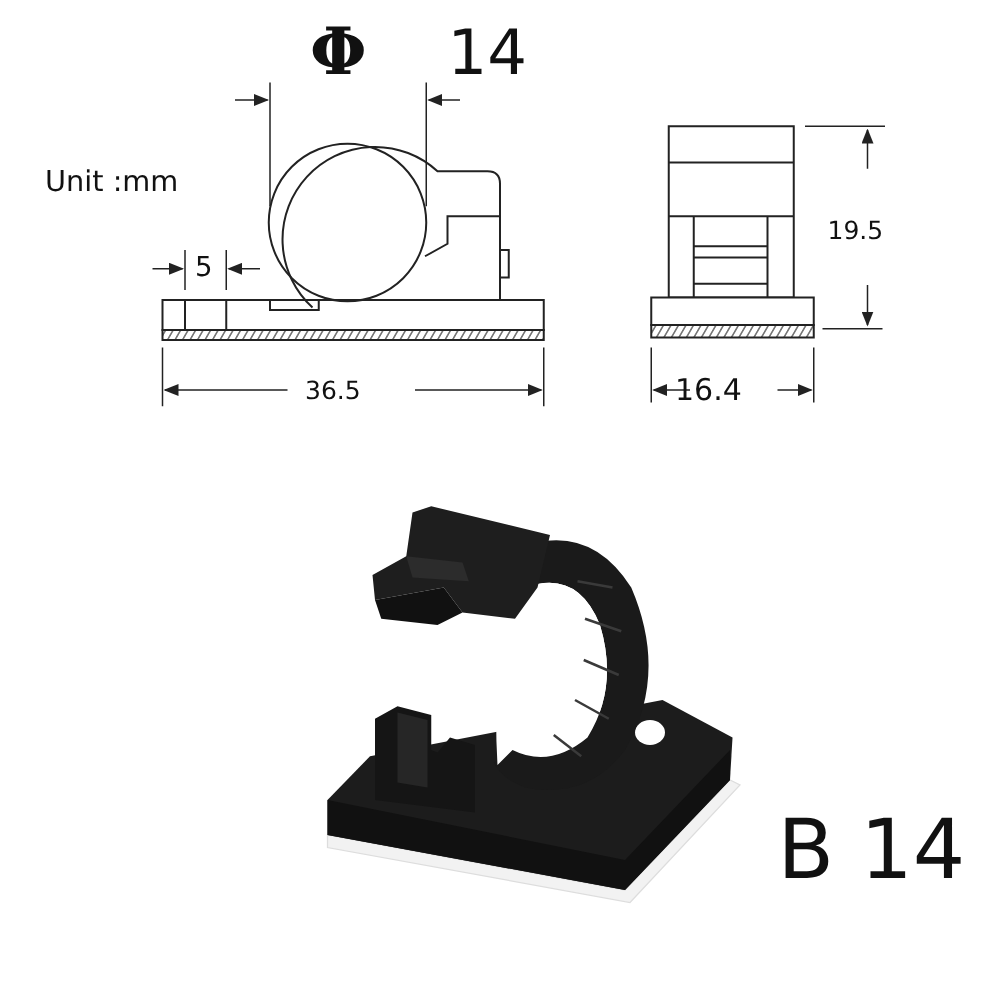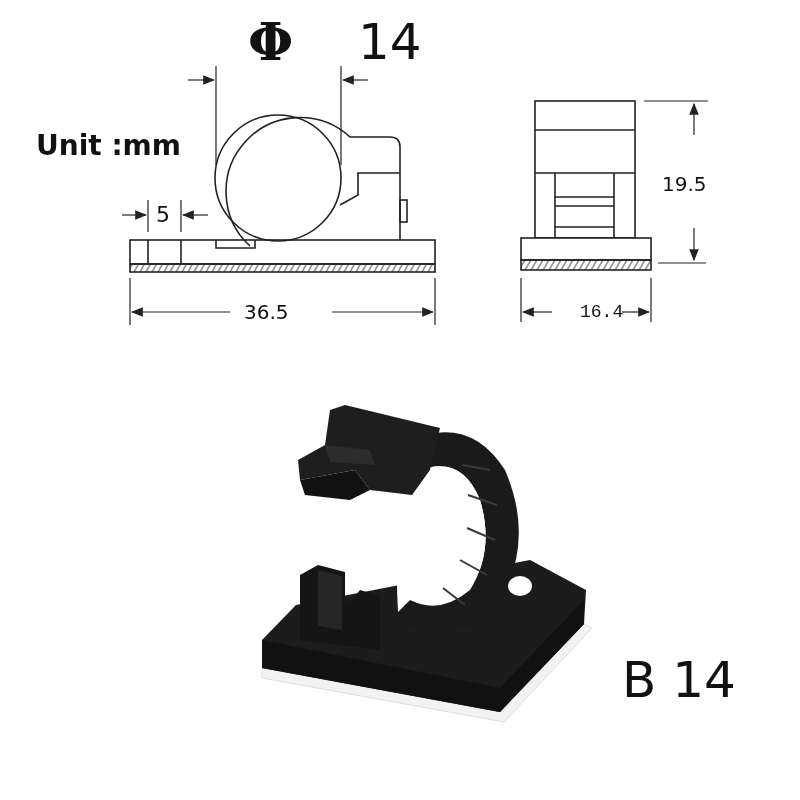--- a/index.html
+++ b/index.html
@@ -1,26 +1,26 @@
 <!DOCTYPE html>
 <html><head>
 <meta charset="utf-8">
 <style>
   html, body { margin:0; padding:0; background:#ffffff; }
   body { width:800px; height:800px; position:relative; overflow:hidden; font-family:"DejaVu Sans", sans-serif; color:#111; }
   .abs { position:absolute; }
   .lbl { font-family:"DejaVu Sans", sans-serif; color:#111; white-space:nowrap; }
   .phi { left:248px; top:12px; font-size:52px; line-height:60px; font-family:"DejaVu Serif", serif; font-weight:bold; }
   .phi-val { left:358px; top:20px; font-size:50px; line-height:44px; }
-  .unit { left:36px; top:132px; font-size:28px; line-height:28px;font-weight:bold; }
+  .unit { left:36px; top:132px; font-size:23px; line-height:28px; }
   .d5 { left:156px; top:202px; font-size:22px; line-height:26px; }
   .d365 { left:244px; top:298px; font-size:20px; line-height:28px; }
   .d195 { left:662px; top:170px; font-size:20px; line-height:28px; }
-  .d164 { left:580px; top:298px; font-size:18px; line-height:28px;font-family:Liberation Mono, monospace; }
-  .model { left:622px; top:650px; font-size:50px; line-height:60px; }
+  .d164 { left:540px; top:298px; font-size:24px; line-height:28px; }
+  .model { left:622px; top:650px; font-size:66px; line-height:60px; }
   svg { position:absolute; left:0; top:0; }
 </style>
 </head>
 <body>
 
 <svg width="800" height="800" viewBox="0 0 800 800">
   <defs>
     <pattern id="hatch" width="6" height="8" patternUnits="userSpaceOnUse" patternTransform="skewX(-30)">
       <line x1="3" y1="0" x2="3" y2="8" stroke="#333" stroke-width="1"></line>
     </pattern>

